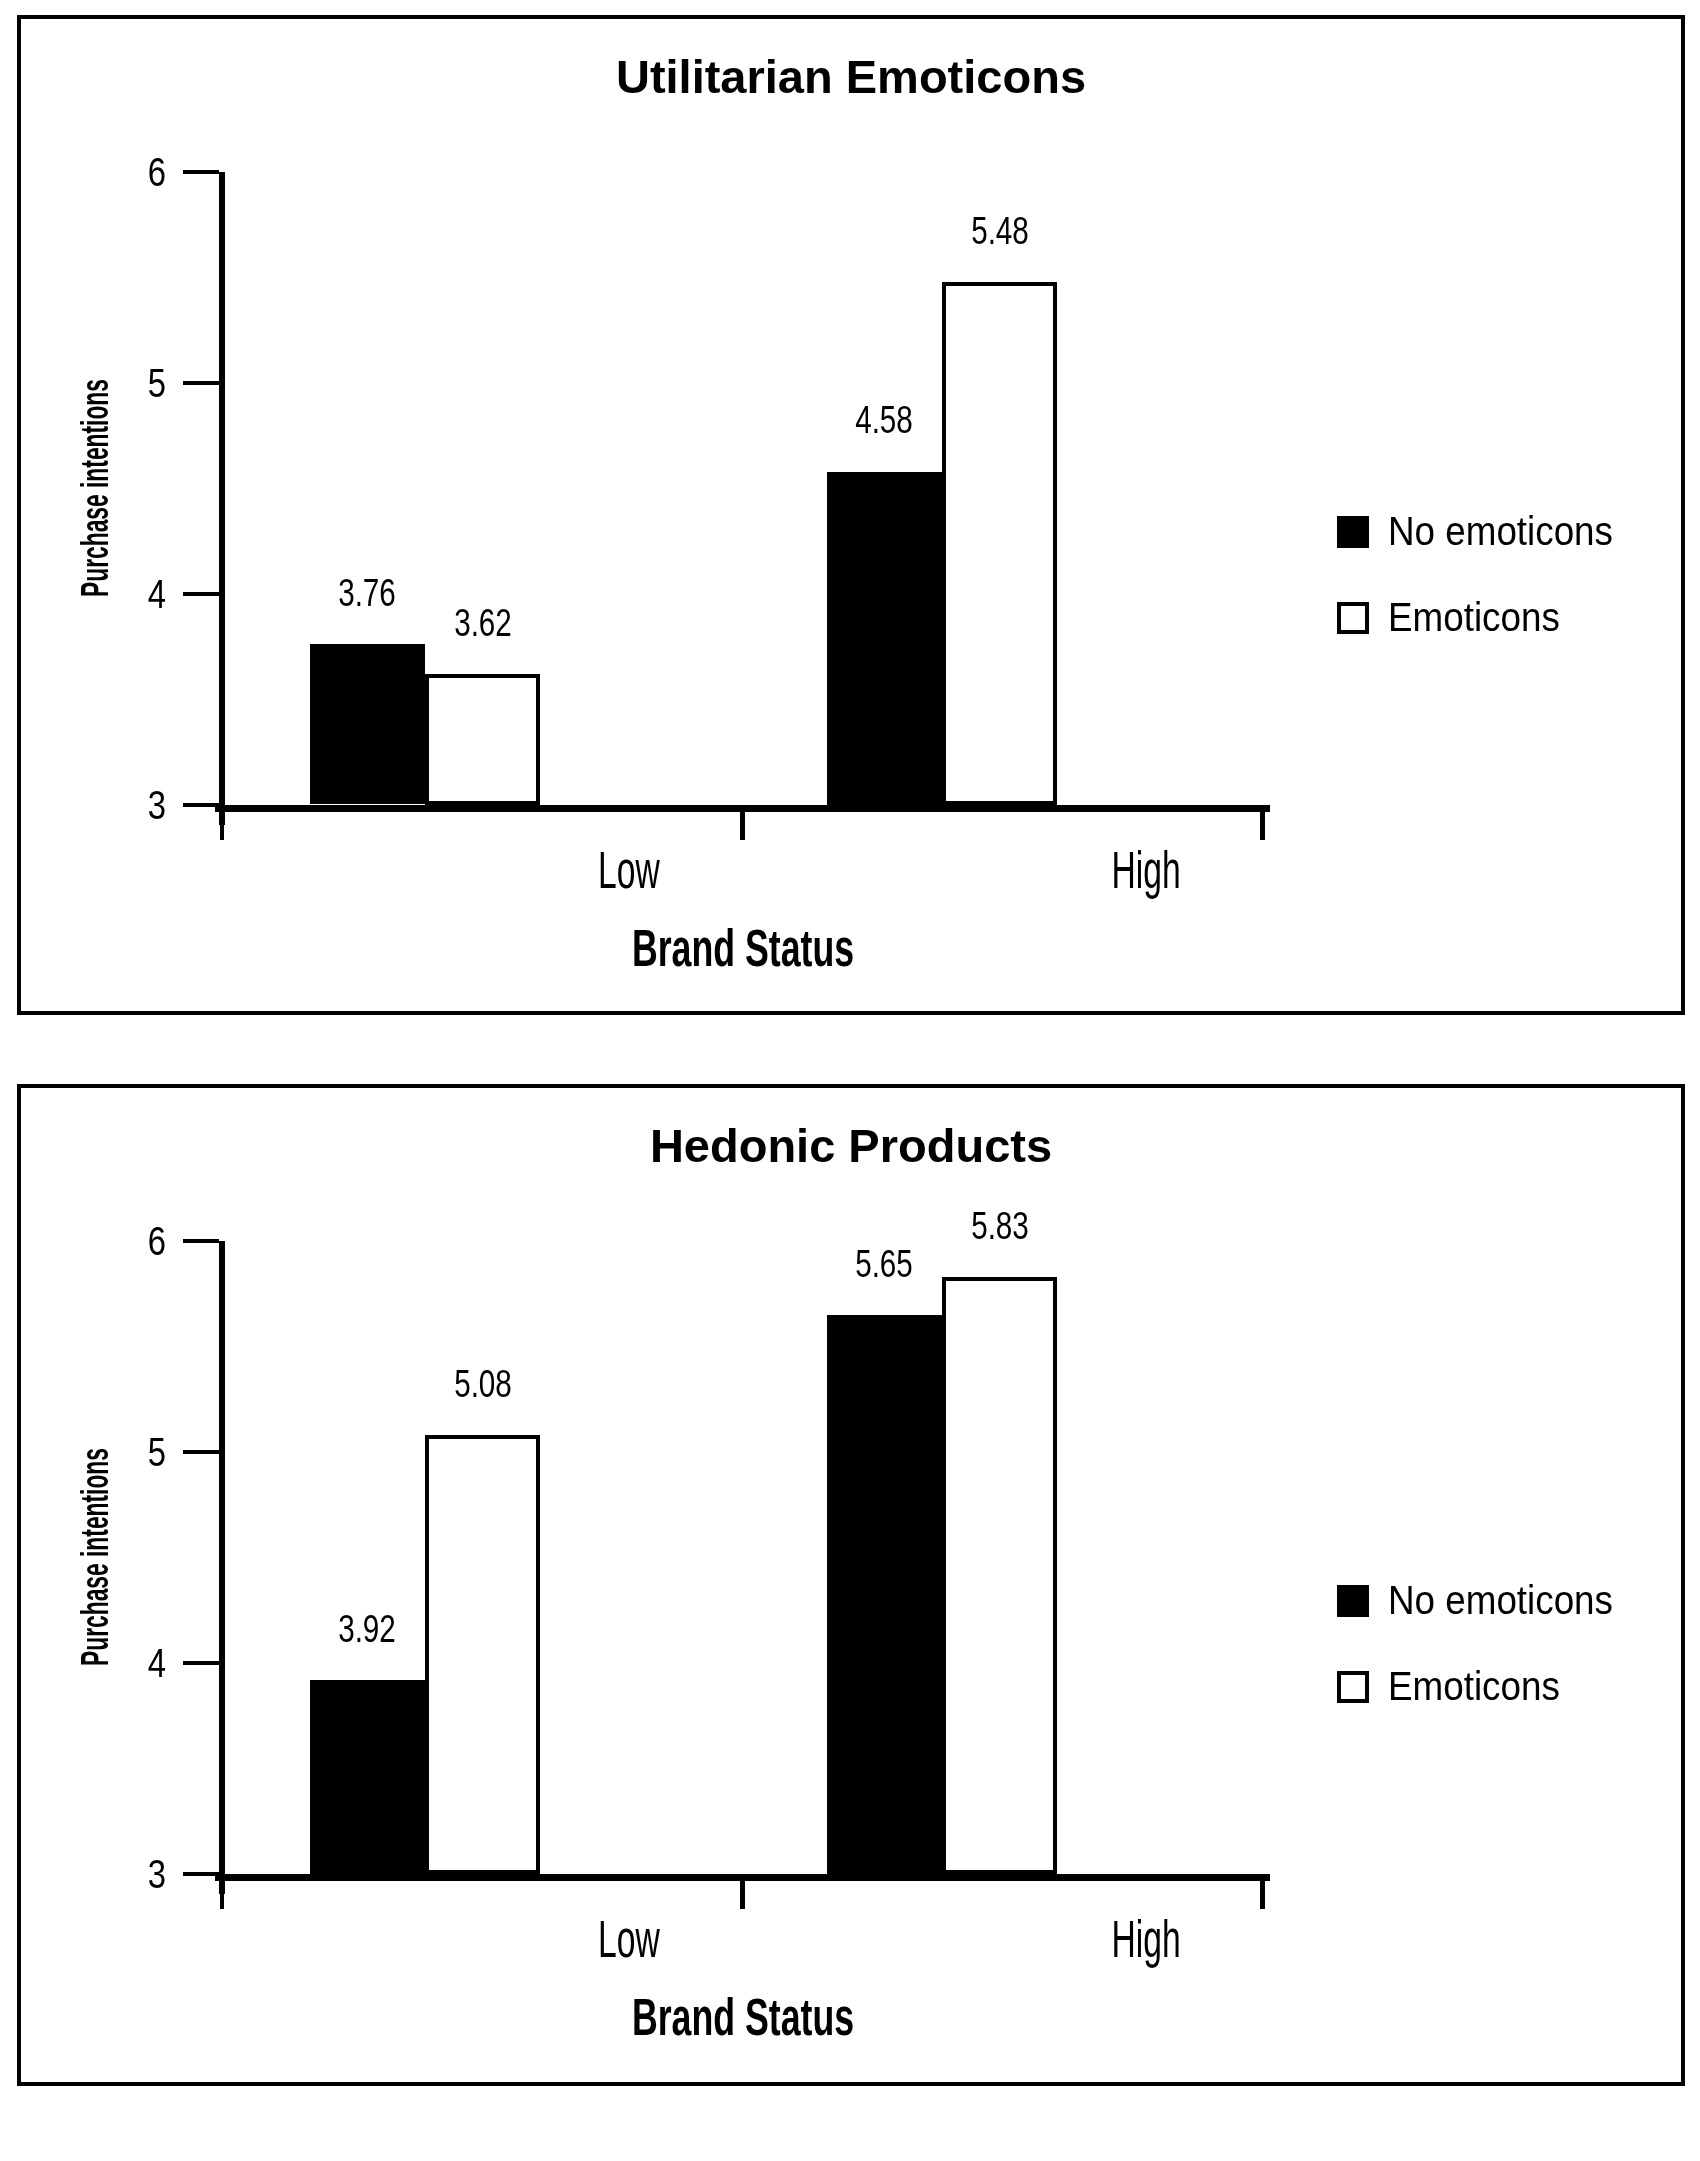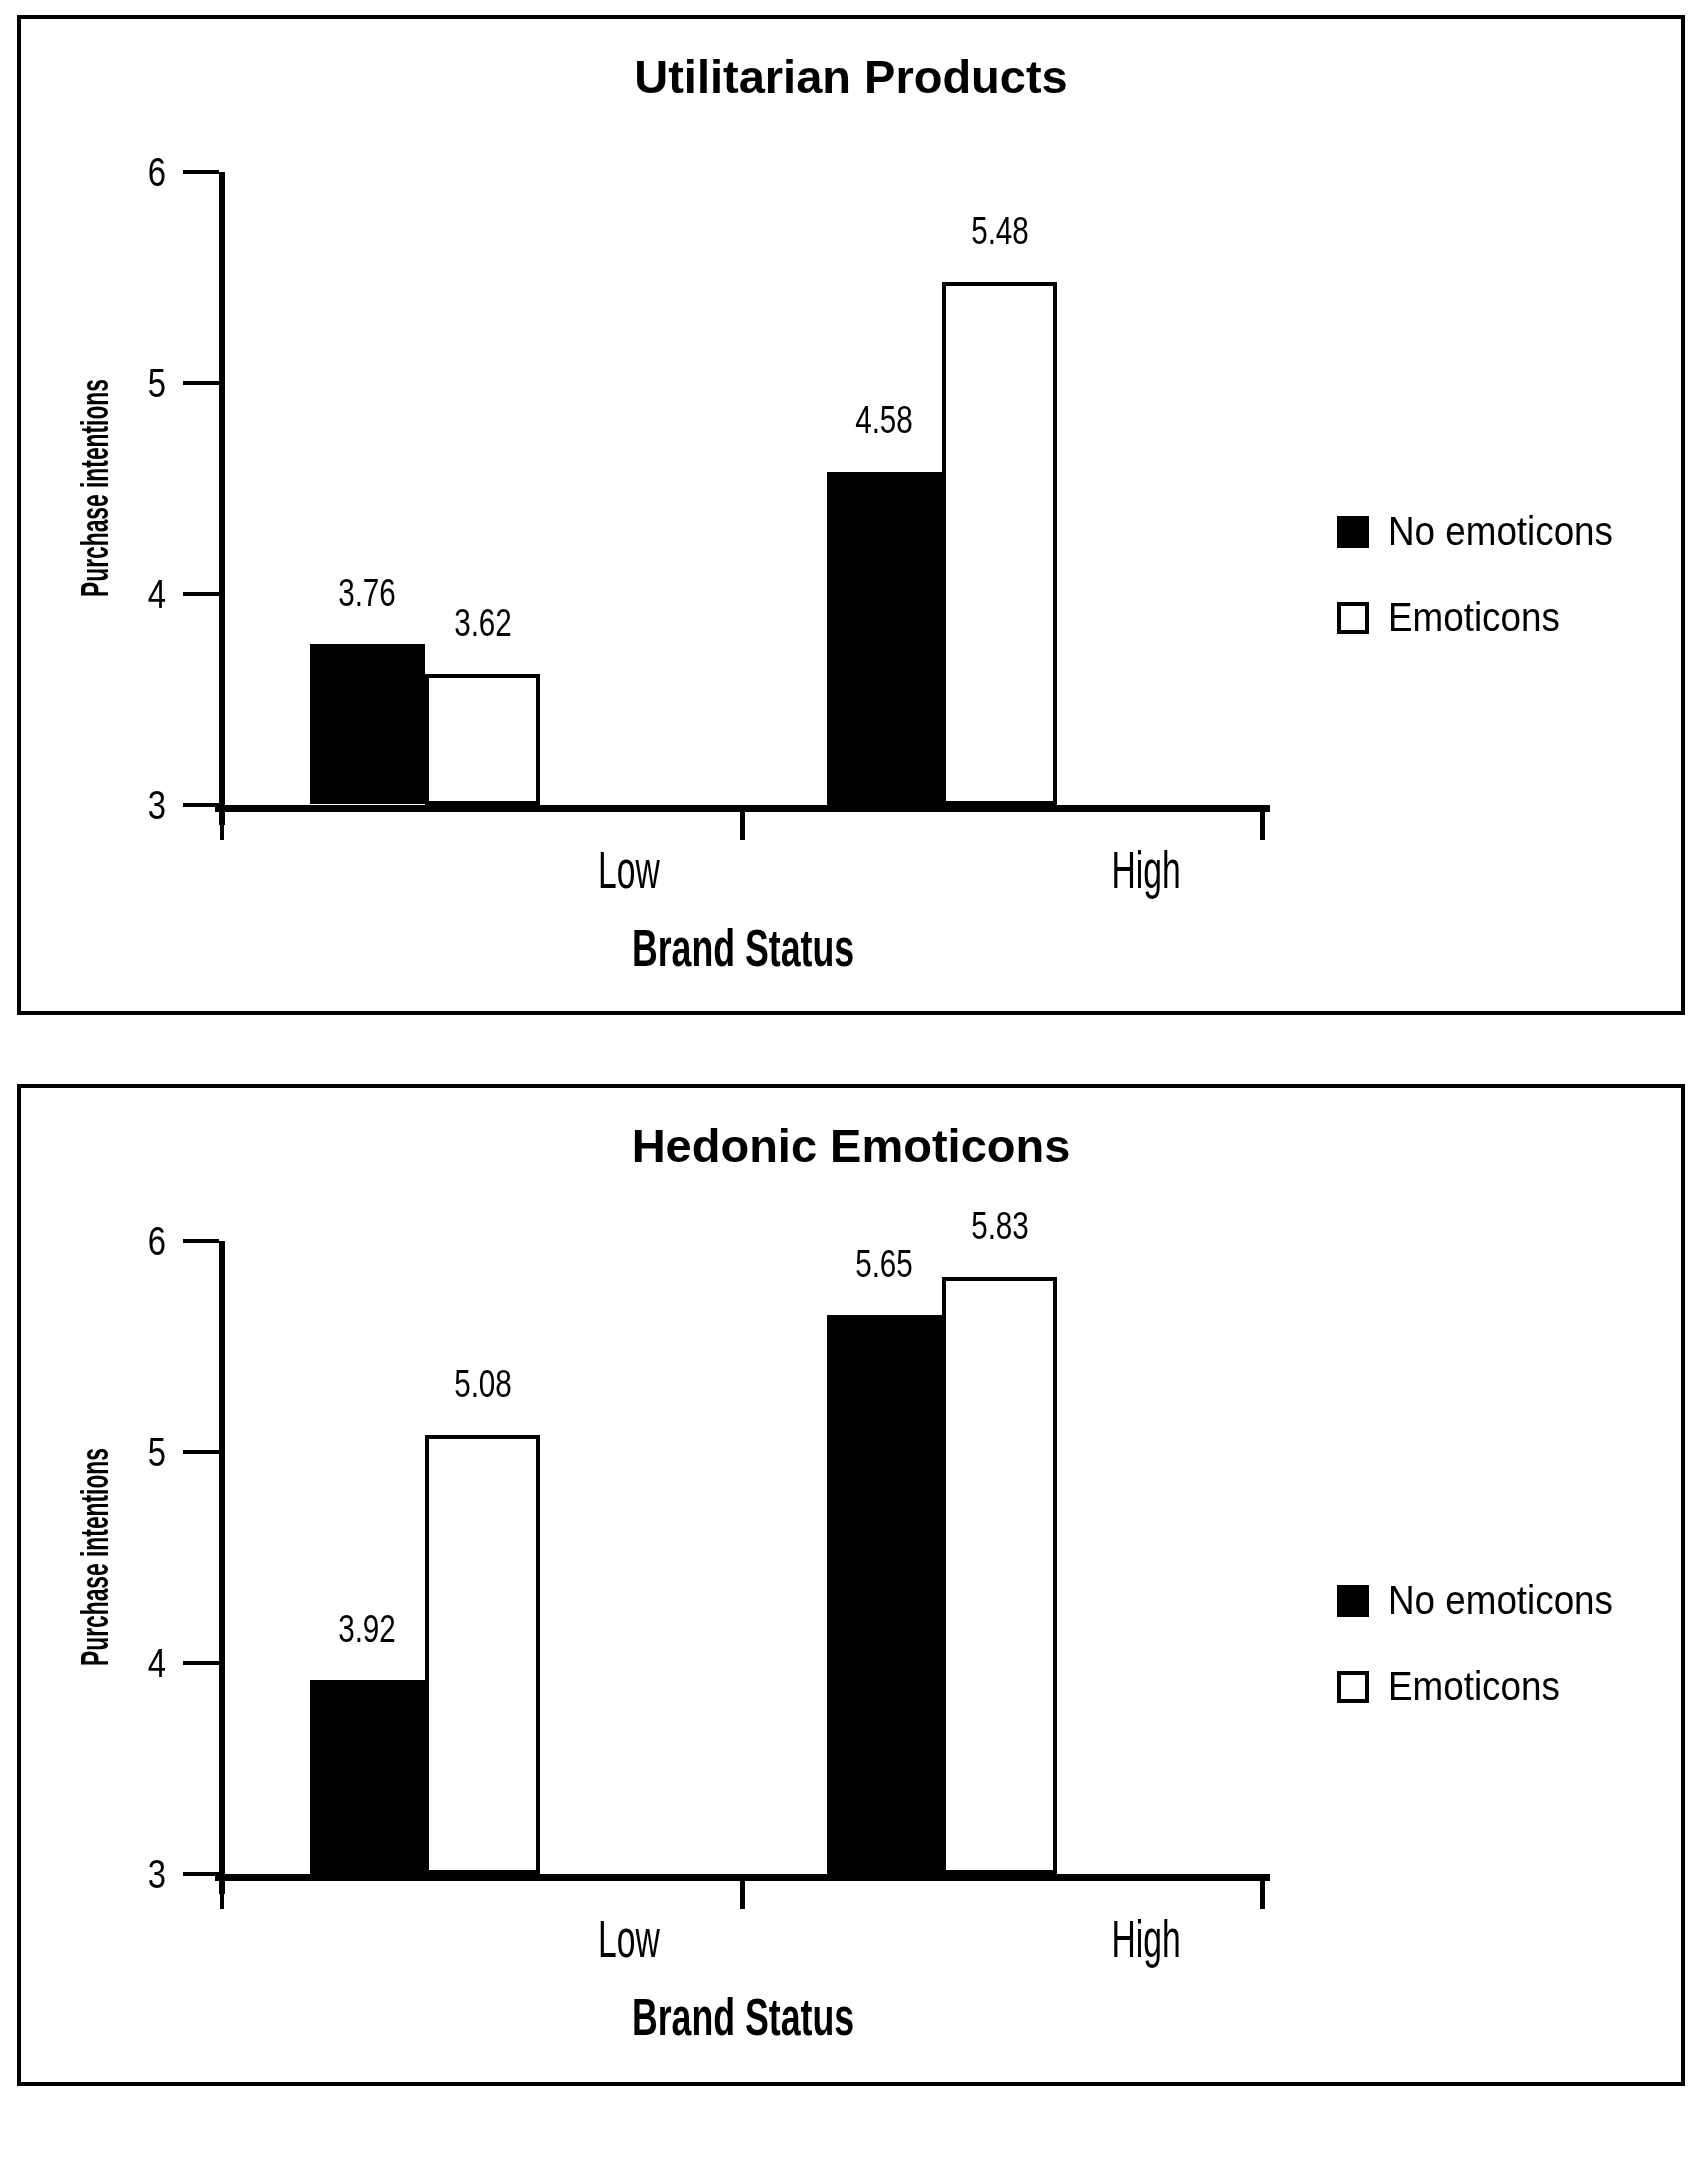--- a/index.html
+++ b/index.html
@@ -52,21 +52,21 @@
   #caption-a{top:1020px;}
   #caption-b{top:2090px;}
   .caption b{font-weight:bold;}
 </style>
 </head>
 <body>
 
 <div id="page">
 
   <section class="panel" id="panel-a">
-    <h2 class="chart-title">Utilitarian Products</h2>
+    <h2 class="chart-title">Utilitarian Emoticons</h2>
     <div class="ylabel">Purchase intentions</div>
     <div class="plot">
         <div class="axis-line" style="left: -6.2px; top: 0px; width: 6.2px; height: 653px;"></div>
         <div class="axis-line" style="left: -9.6px; top: 633px; width: 1055px; height: 6.9px;"></div>
         <div class="ytick-mark" style="left: -42px; top: 631px;"></div>
         <div class="ytick-label" style="left: -196px; top: 611px;">3</div>
         <div class="ytick-mark" style="left: -42px; top: 420px;"></div>
         <div class="ytick-label" style="left: -196px; top: 400px;">4</div>
         <div class="ytick-mark" style="left: -42px; top: 209px;"></div>
         <div class="ytick-label" style="left: -196px; top: 189px;">5</div>
@@ -95,21 +95,21 @@
       <div class="legend-row">
         <span class="swatch swatch-white"></span>
         <span class="legend-label">Emoticons</span>
       </div>
     </div>
   </section>
 
   <p class="caption" id="caption-a"><span>(</span><b>a</b><span>)Utilitarian Products</span></p>
 
   <section class="panel" id="panel-b">
-    <h2 class="chart-title">Hedonic Emoticons</h2>
+    <h2 class="chart-title">Hedonic Products</h2>
     <div class="ylabel">Purchase intentions</div>
     <div class="plot">
         <div class="axis-line" style="left: -6.2px; top: 0px; width: 6.2px; height: 653px;"></div>
         <div class="axis-line" style="left: -9.6px; top: 633px; width: 1055px; height: 6.9px;"></div>
         <div class="ytick-mark" style="left: -42px; top: 631px;"></div>
         <div class="ytick-label" style="left: -196px; top: 611px;">3</div>
         <div class="ytick-mark" style="left: -42px; top: 420px;"></div>
         <div class="ytick-label" style="left: -196px; top: 400px;">4</div>
         <div class="ytick-mark" style="left: -42px; top: 209px;"></div>
         <div class="ytick-label" style="left: -196px; top: 189px;">5</div>

